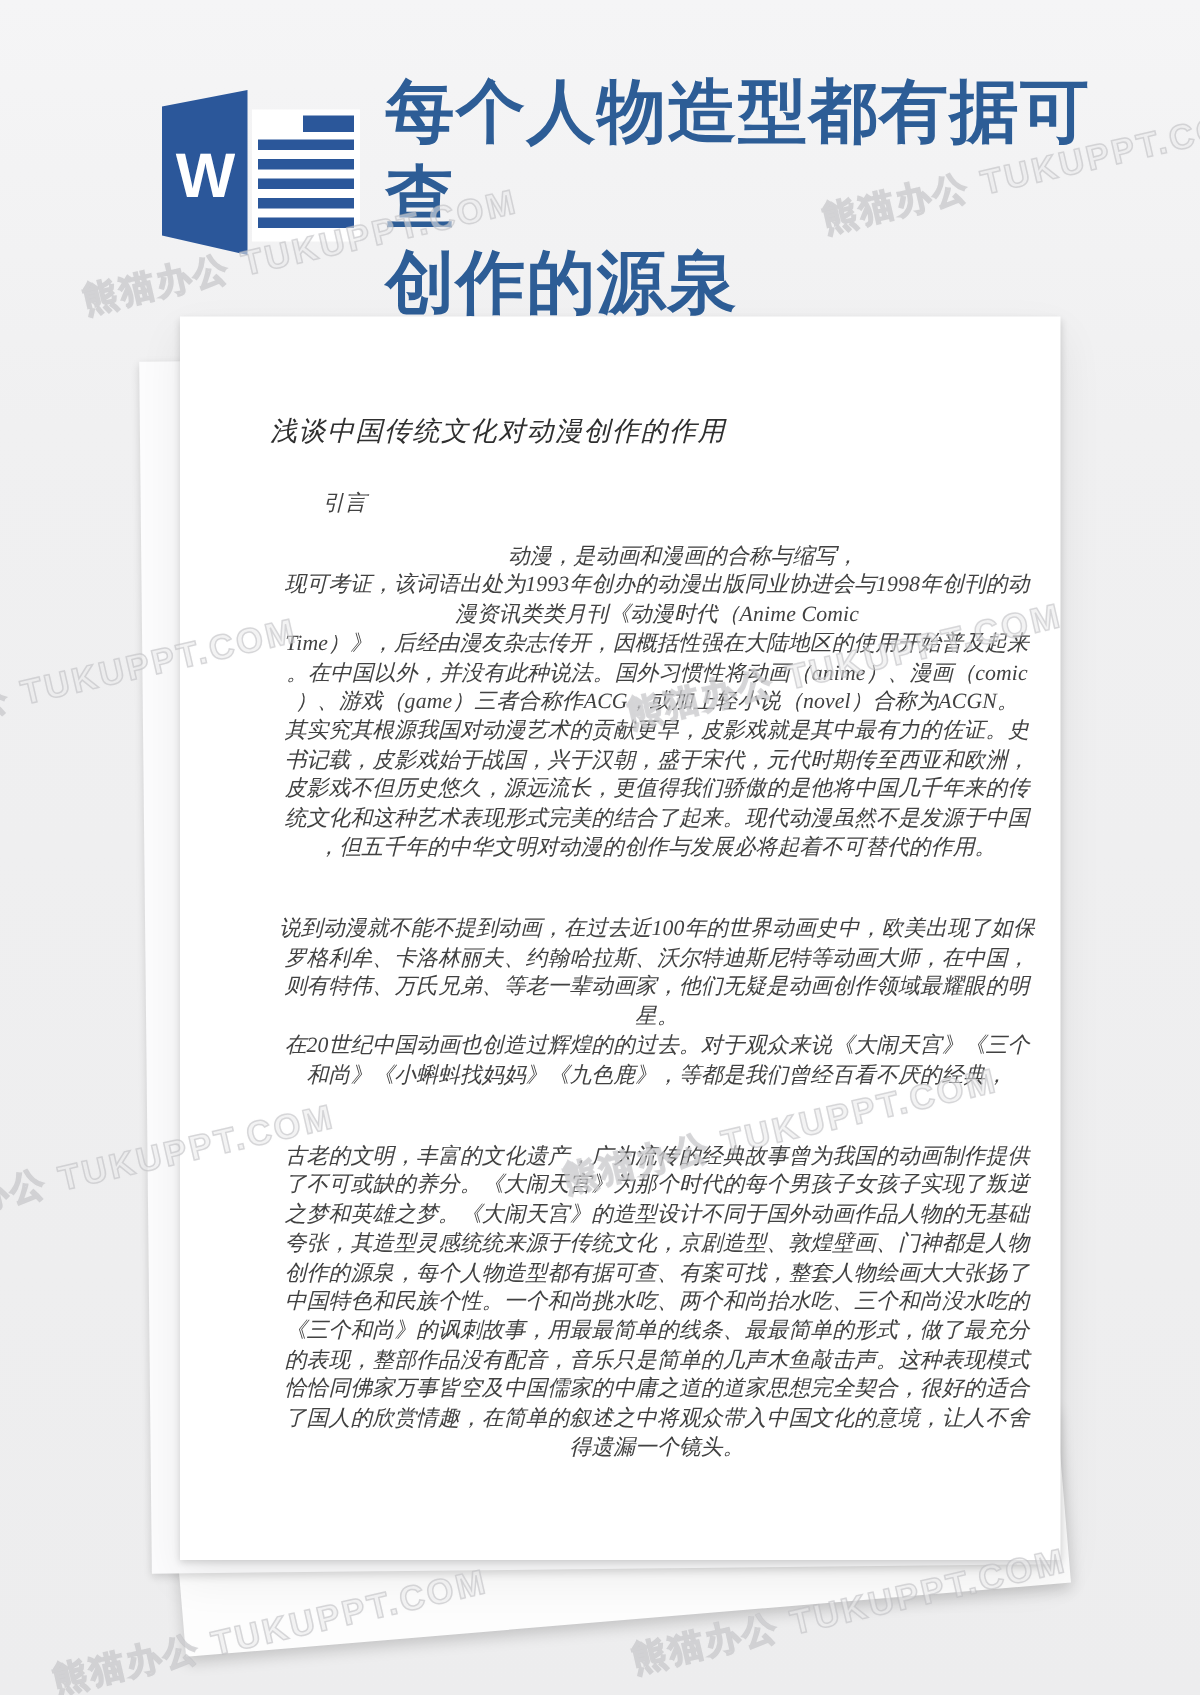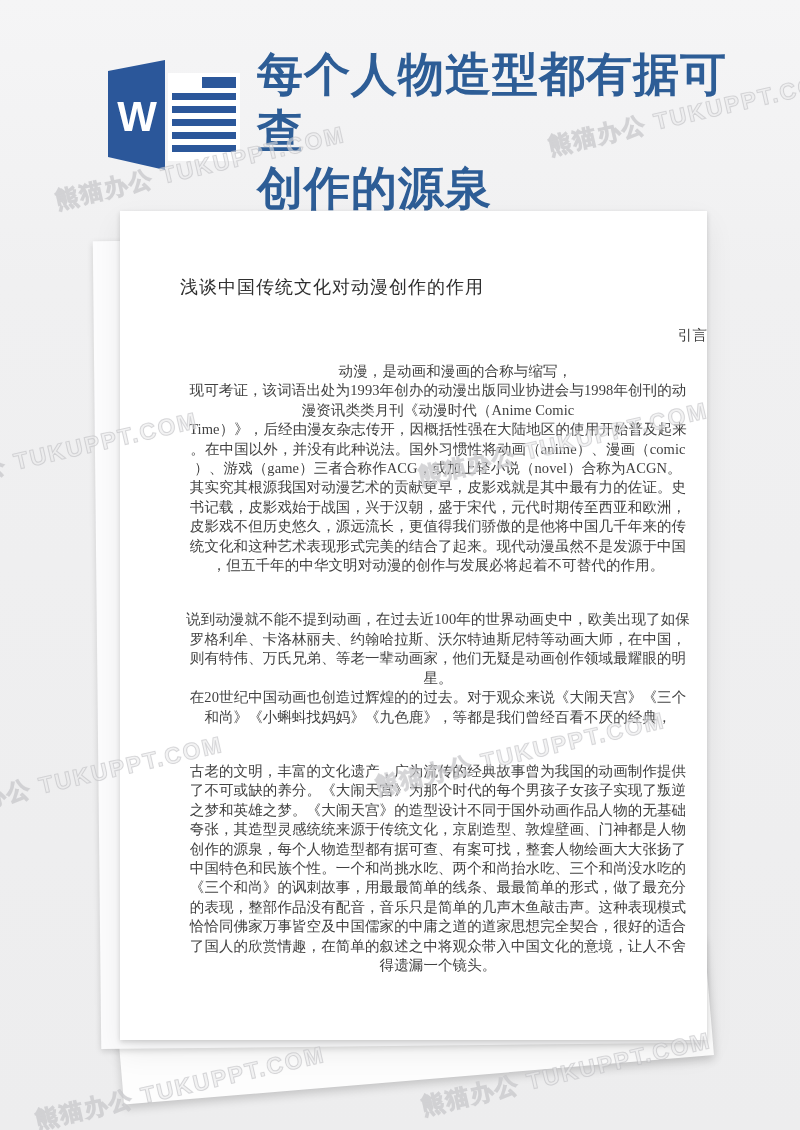--- a/index.html
+++ b/index.html
@@ -25,31 +25,30 @@
   }
   .page-middle{
     position:absolute;left:97px;top:238px;width:600px;height:808px;
     background:#fcfcfd;transform:rotate(-0.6deg);
     box-shadow:0 2px 6px rgba(0,0,0,.15);z-index:2;
   }
   .page-main{
     position:absolute;left:120px;top:211px;width:587px;height:829px;
     background:#ffffff;z-index:3;
     box-shadow:0 2px 5px rgba(0,0,0,.16),0 12px 28px rgba(0,0,0,.07);
-    padding:0 0 0 60px;box-sizing:border-box;
+    padding:0 0 0 60px;box-sizing:border-box;font-style:italic;
   }
   
   .doc-title{
     margin-top:64px;font-size:18px;letter-spacing:1px;color:#2f2f2f;
     font-weight:400;
   }
   .doc-h{
     margin-top:27px;font-size:14.5px;color:#414141;padding-left:35px;
     letter-spacing:.1px;
-    text-align:right;
   }
   .para{
     margin-top:17px;width:516px;white-space:pre-line;
     font-size:14.5px;line-height:19.4px;letter-spacing:.1px;color:#414141;text-align:center;
   }
   .para.indent-first{text-indent:2.4em;}
   .gap-lg{margin-top:35px;}
   .gap-sm{margin-top:9px;}
   
   .wm{

